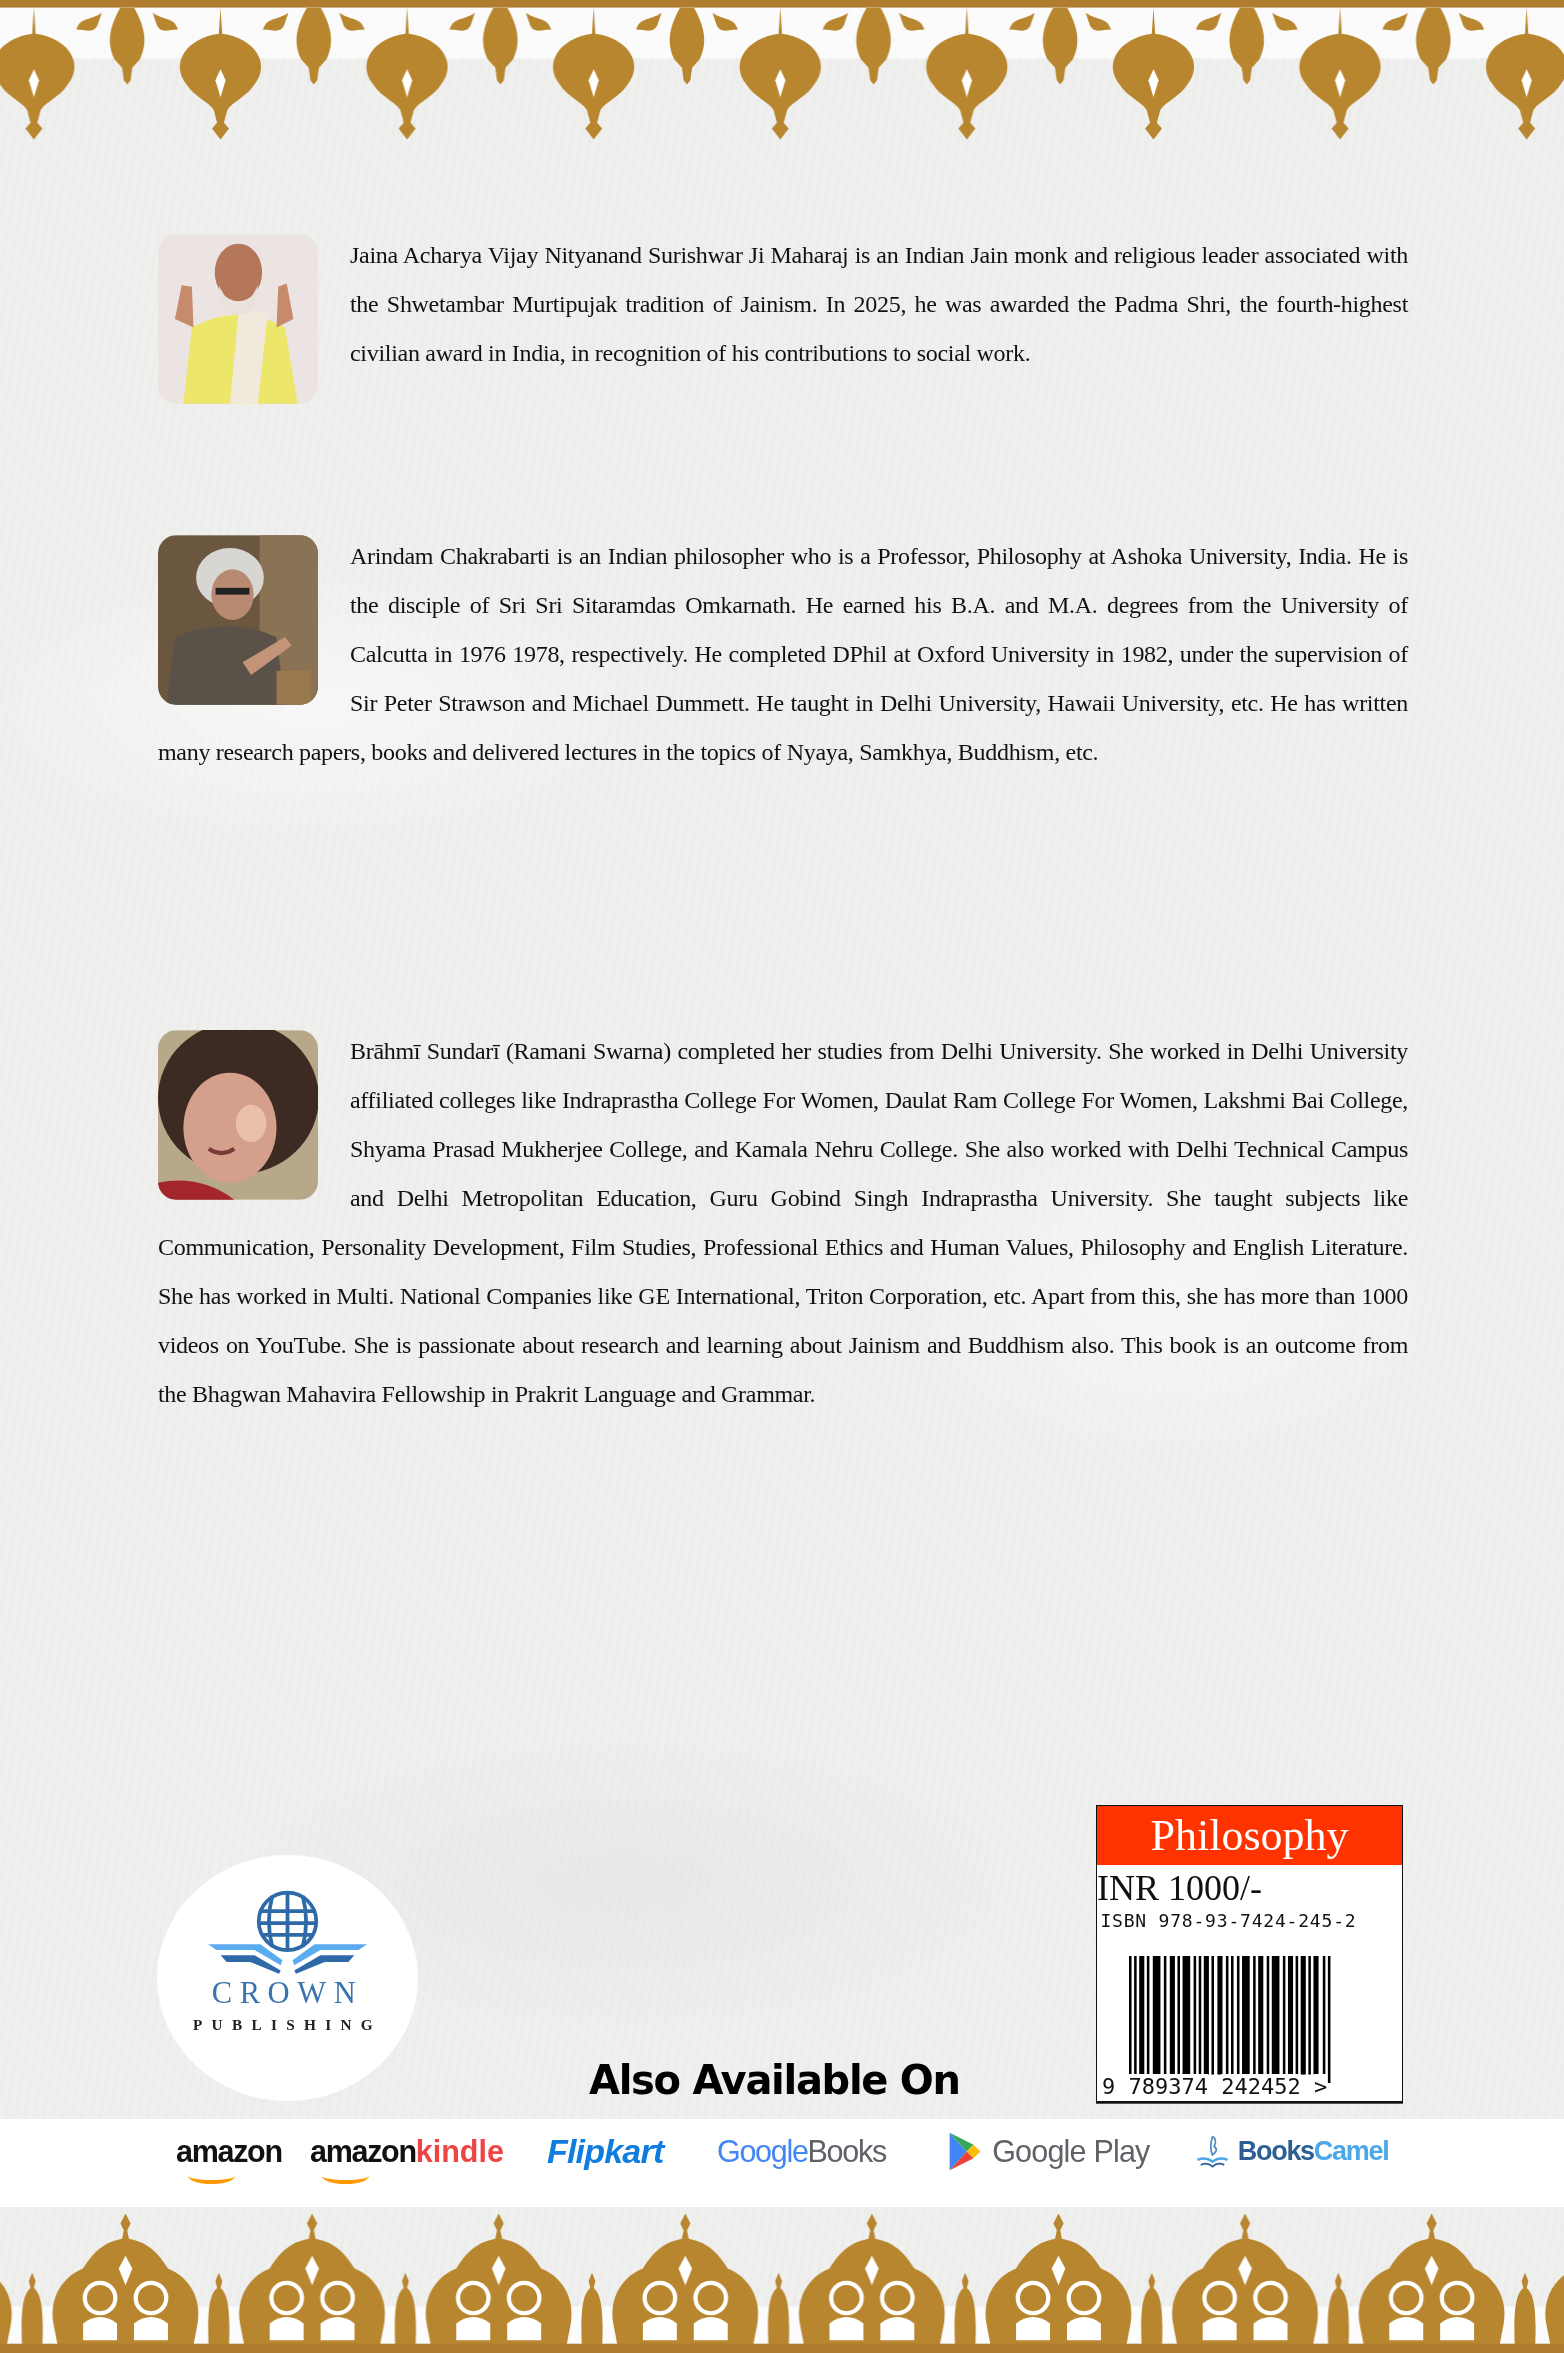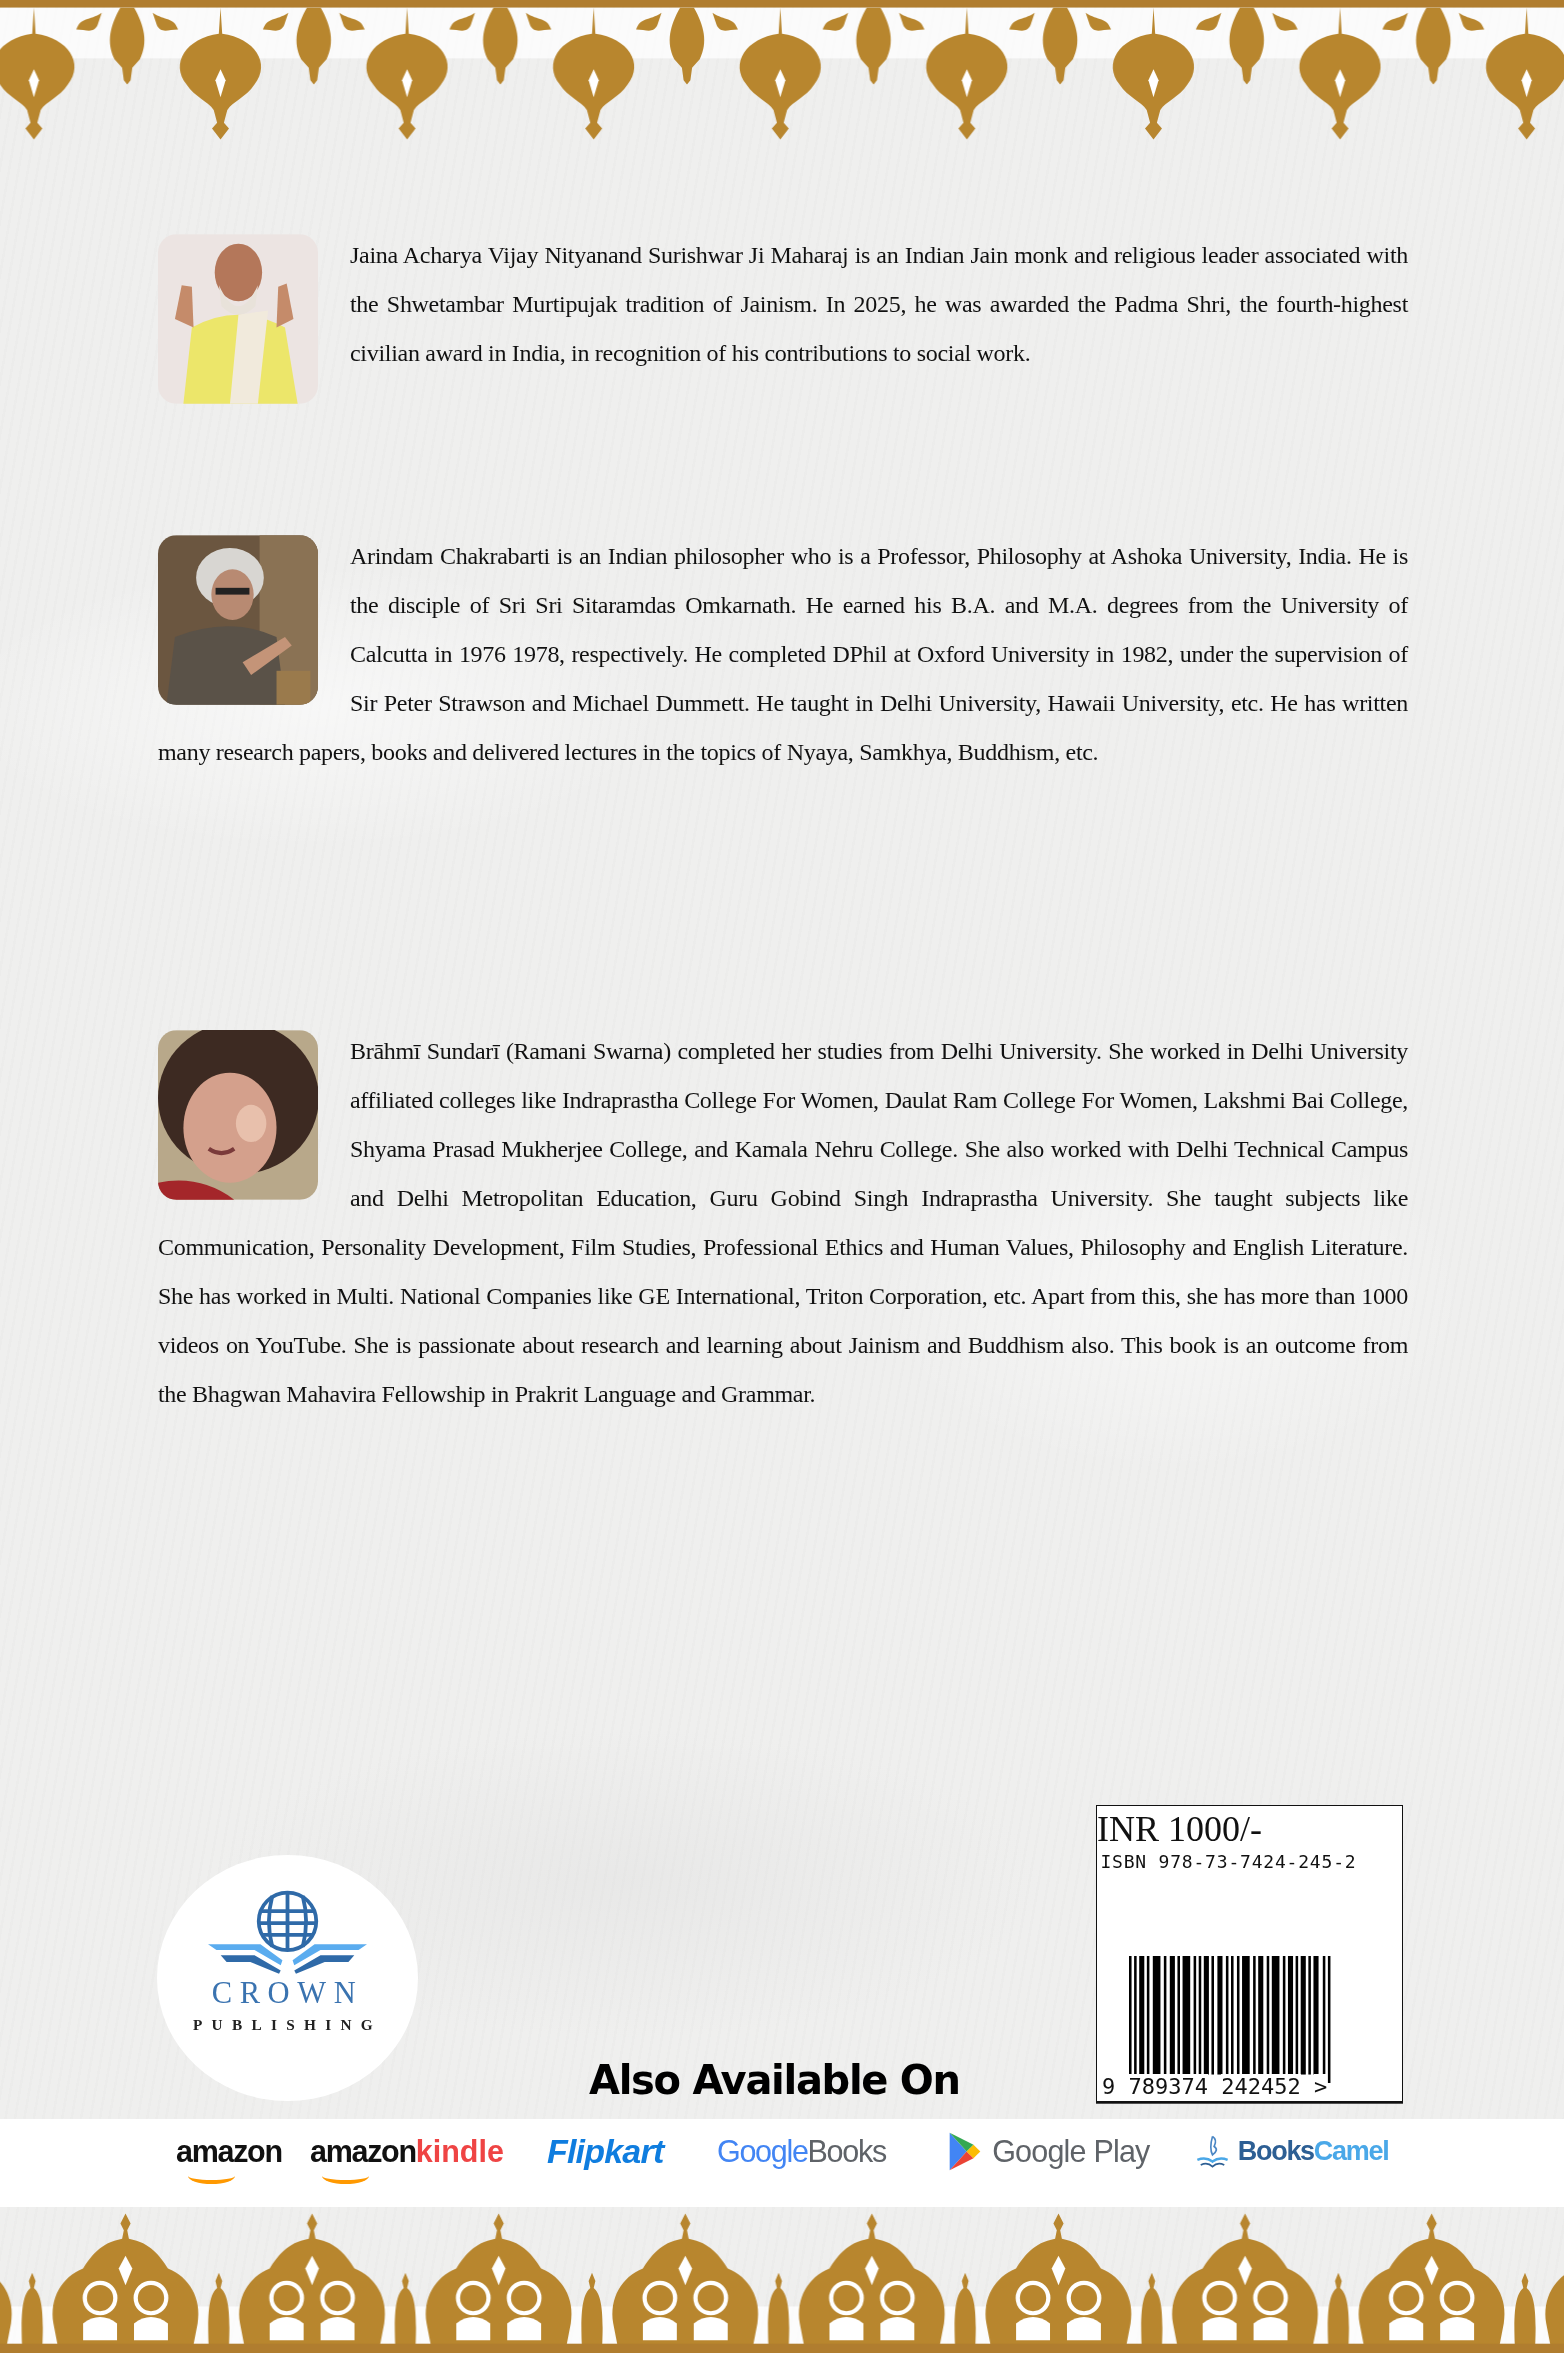--- a/index.html
+++ b/index.html
@@ -146,22 +146,23 @@
     <path d="M15 78 L55 78 L86 96 L84 100 L50 86 L22 86 Z" fill="#2f6aa8"></path>
     <path d="M173 78 L133 78 L102 96 L104 100 L138 86 L166 86 Z" fill="#2f6aa8"></path>
   </svg>
   <div class="crown">CROWN</div>
   <div class="pub">PUBLISHING</div>
 </div>
 
 <div class="also">Also Available On</div>
 
 <div class="price-box">
+  <div class="cat">Philosophy</div>
   <div class="price">INR 1000/-</div>
-  <div class="isbn">ISBN 978-73-7424-245-2</div>
+  <div class="isbn">ISBN 978-93-7424-245-2</div>
   <svg class="barcode" viewBox="0 0 240 150" preserveAspectRatio="none">
     <g fill="#000">
       <rect x="0" y="0" width="3" height="150"></rect>
         <rect x="6" y="0" width="3" height="150"></rect>
       <rect x="12" y="0" width="6" height="140"></rect>
         <rect x="21" y="0" width="3" height="140"></rect>
       <rect x="28" y="0" width="9" height="140"></rect>
         <rect x="41" y="0" width="3" height="140"></rect>
       <rect x="48" y="0" width="6" height="140"></rect>
         <rect x="57" y="0" width="3" height="140"></rect>

